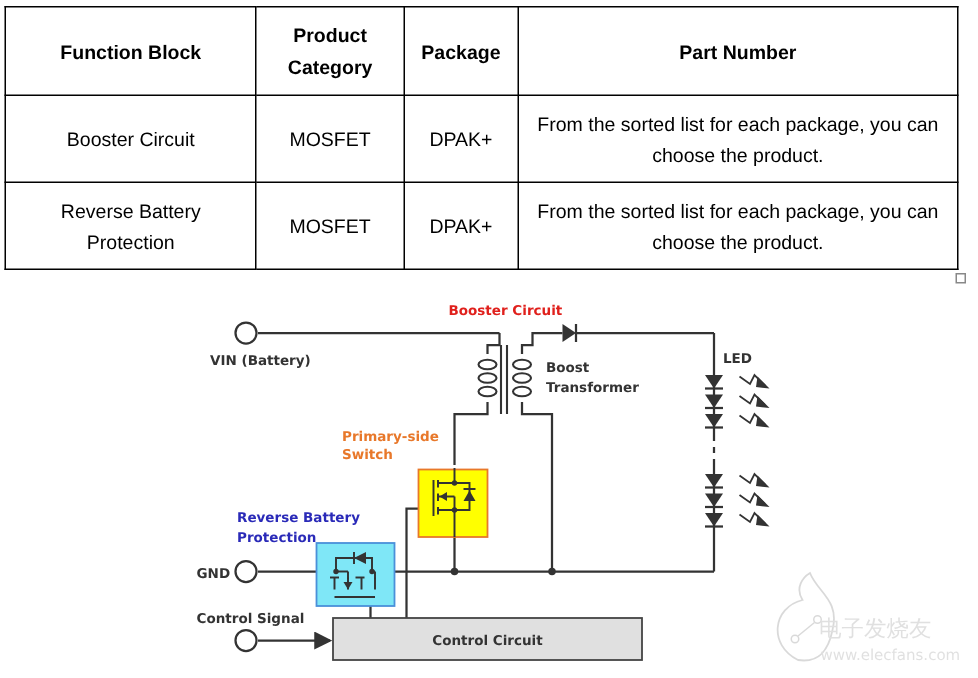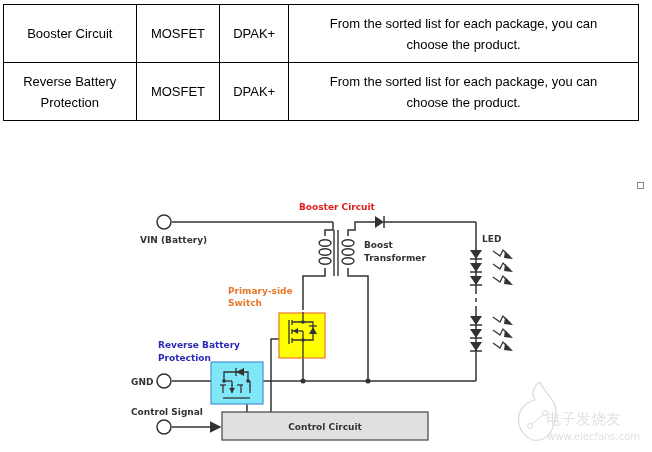--- a/index.html
+++ b/index.html
@@ -11,20 +11,26 @@
   .c1 { width: 152px; } .c2 { width: 84px; } .c3 { width: 62px; } .c4 { width: 276px; }
   .resize-handle { position: absolute; left: 637px; top: 182px; width: 5px; height: 5px; border: 1px solid #888; background: #fff; }
   svg.diagram { position: absolute; left: 0; top: 190px; }
   .dtext { font-family: "DejaVu Sans", sans-serif; font-weight: bold; font-size: 9px; }
 </style>
 </head>
 <body>
 
 <table class="spec">
   <tbody>
+      <tr>
+    <th class="c1">Function Block</th>
+    <th class="c2"><span>Product</span><br><span>Category</span></th>
+    <th class="c3">Package</th>
+    <th class="c4">Part Number</th>
+  </tr>
   <tr>
     <td>Booster Circuit</td>
     <td>MOSFET</td>
     <td>DPAK+</td>
     <td><span>From the sorted list for each package, you can</span><br><span>choose the product.</span></td>
   </tr>
   <tr>
     <td><span>Reverse Battery</span><br><span>Protection</span></td>
     <td>MOSFET</td>
     <td>DPAK+</td>

